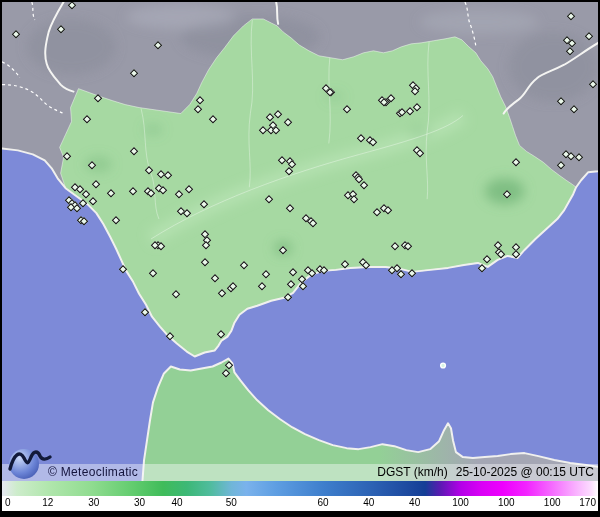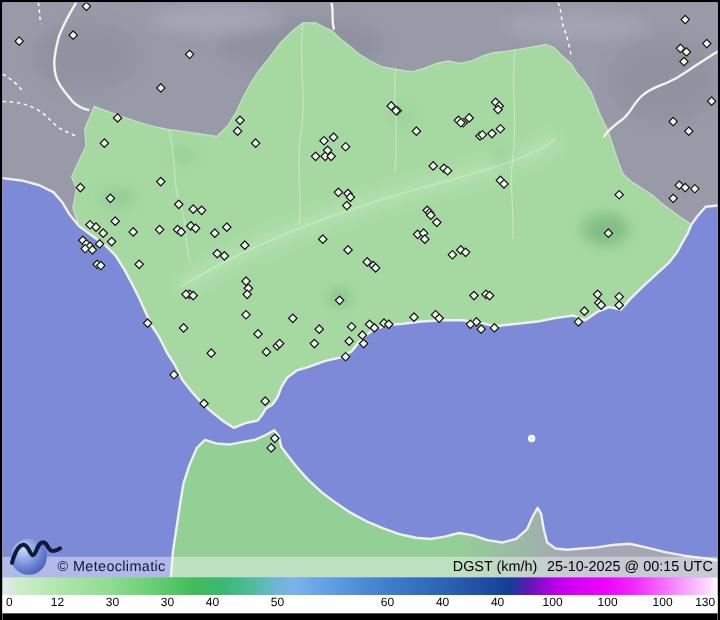--- a/index.html
+++ b/index.html
@@ -295,17 +295,17 @@
       <span style="left: 137.55px; transform: translateX(-50%);">30</span>
       <span style="left: 175px; transform: translateX(-50%);">40</span>
       <span style="left: 229.25px; transform: translateX(-50%);">50</span>
       <span style="left: 278px; transform: translateX(-50%); margin-top: 16px;">60</span>
       <span style="left: 320.95px; transform: translateX(-50%);">60</span>
       <span style="left: 366.8px; transform: translateX(-50%);">40</span>
       <span style="left: 412.65px; transform: translateX(-50%);">40</span>
       <span style="left: 458.5px; transform: translateX(-50%);">100</span>
       <span style="left: 504.35px; transform: translateX(-50%);">100</span>
       <span style="left: 550.2px; transform: translateX(-50%);">100</span>
-      <span style="right: 2px;">130</span>
+      <span style="right: 2px;">170</span>
     </div>
   <div class="footer-strip"></div>
 
 </div>
 
 </body></html>

